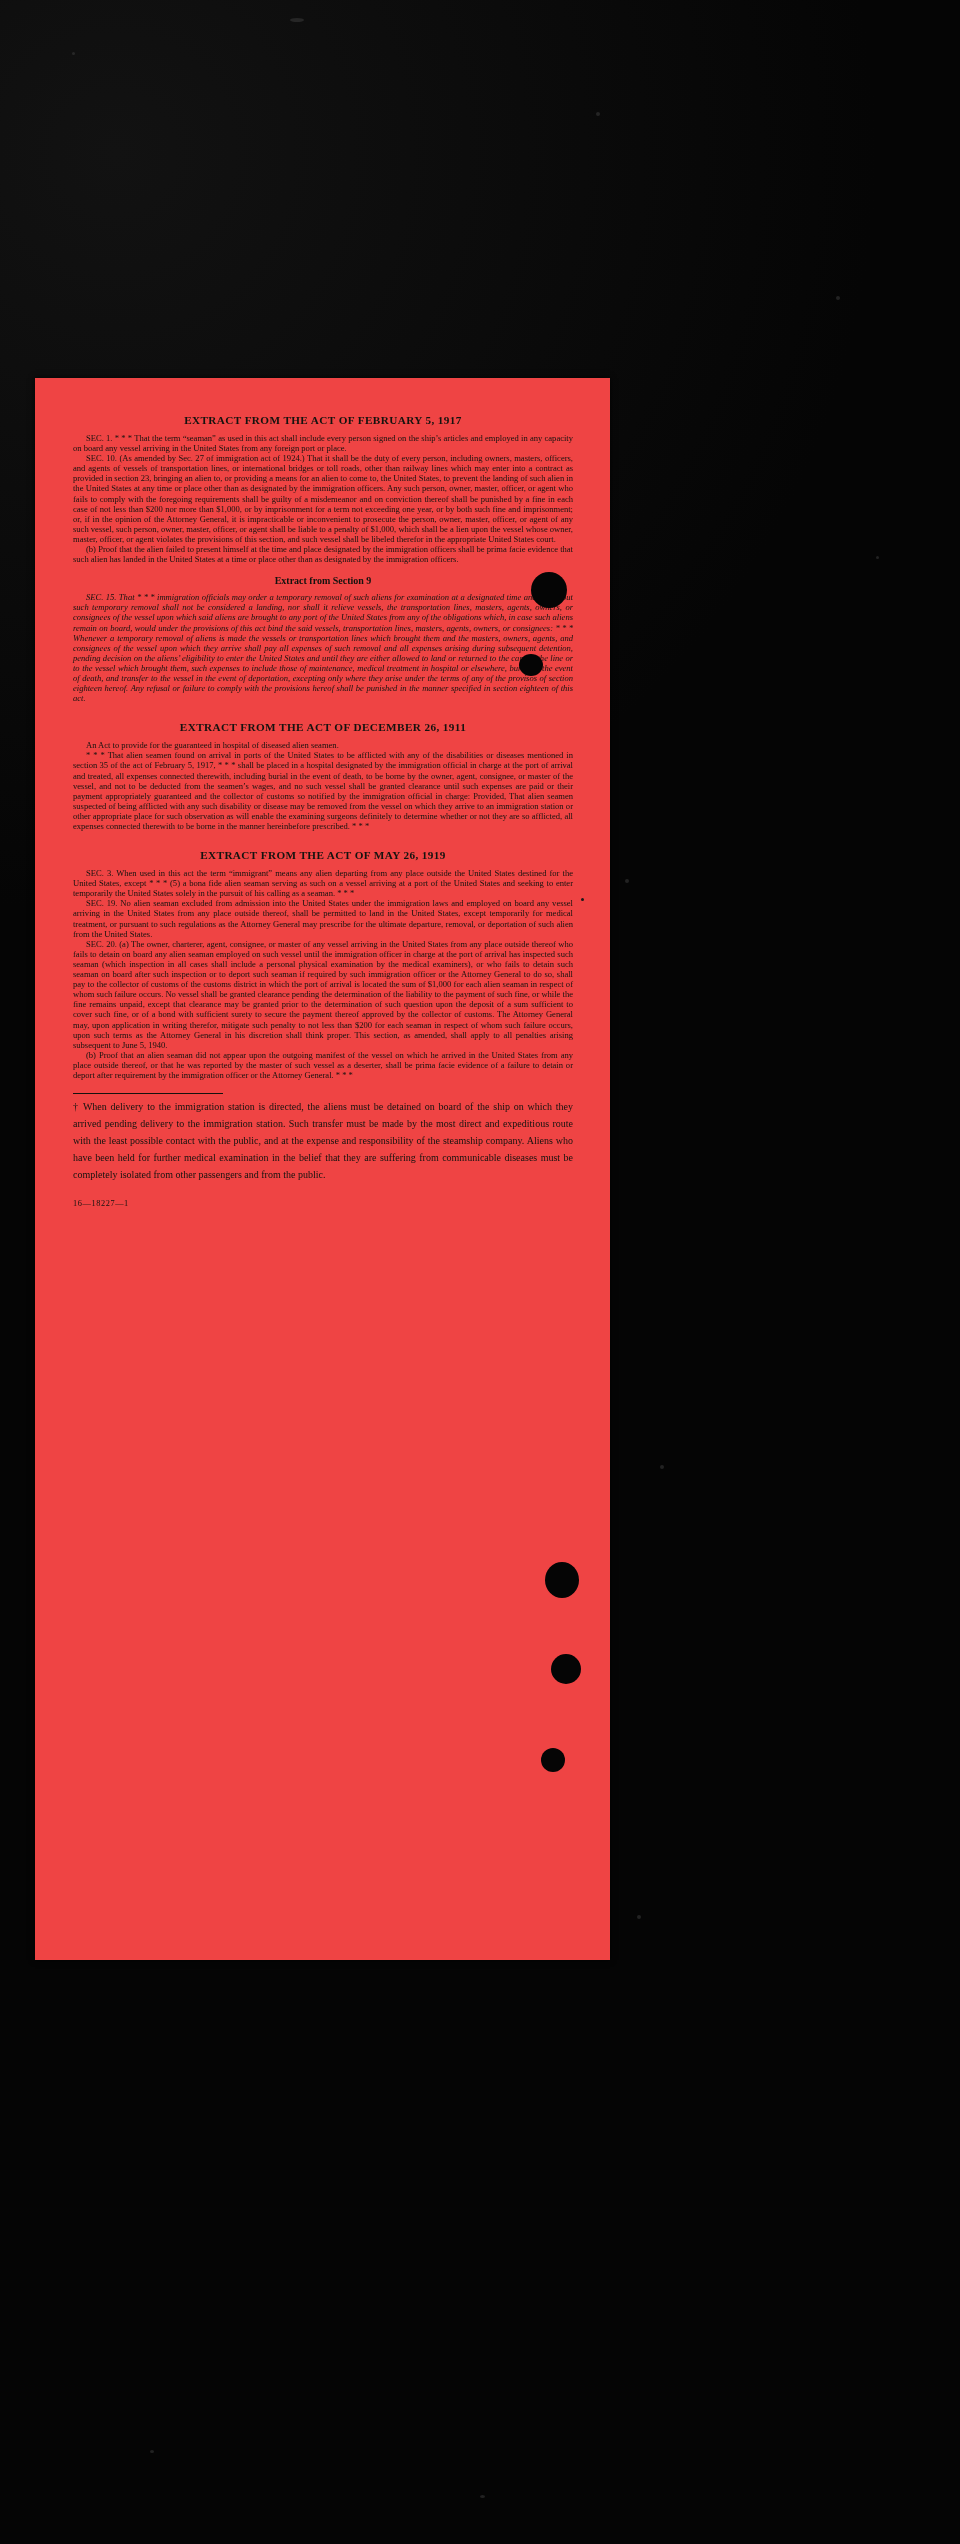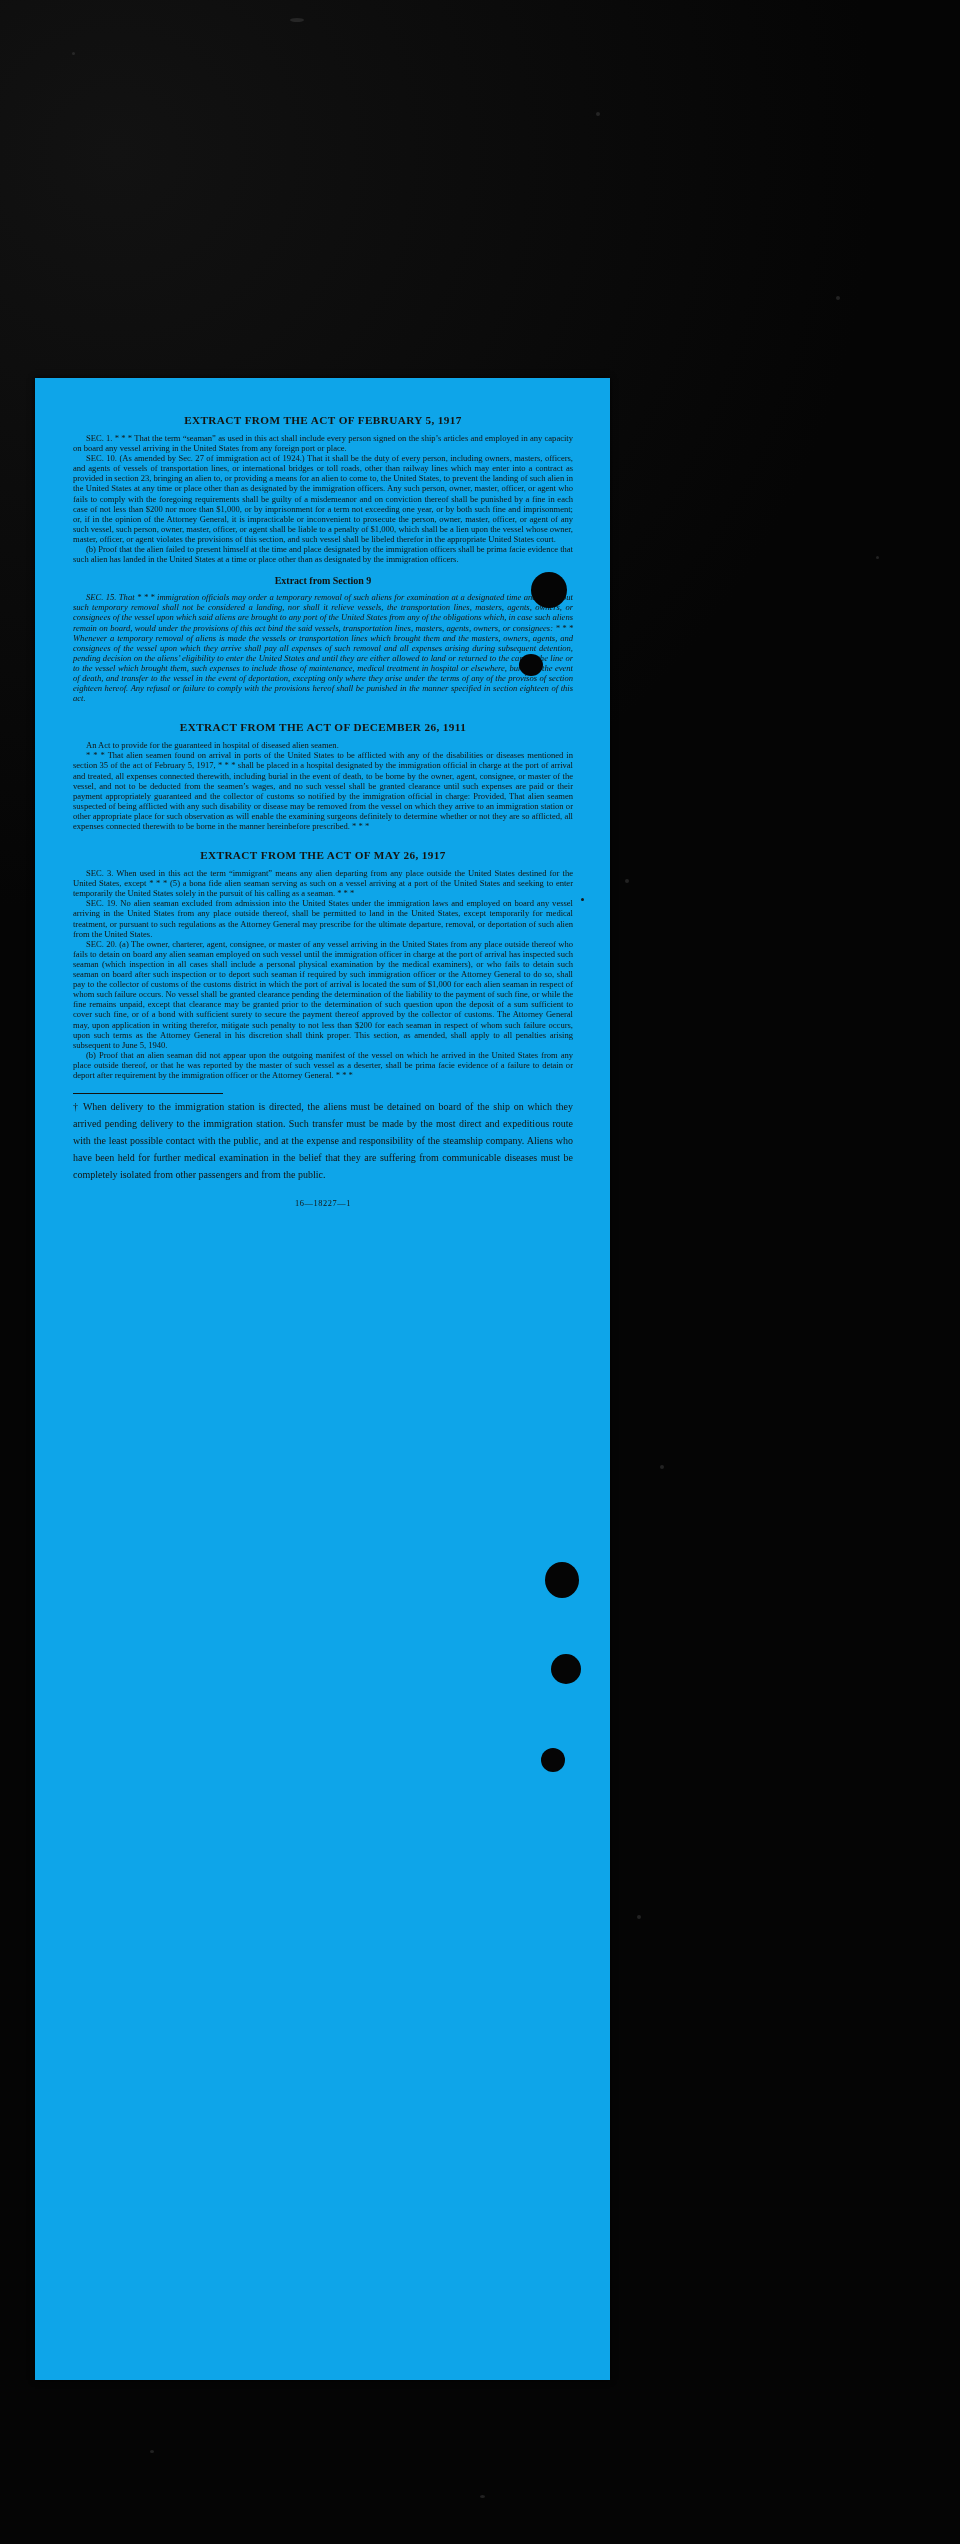--- a/index.html
+++ b/index.html
@@ -30,22 +30,22 @@
     border-radius: 50%;
     opacity: .55;
   }
 
   
   .page {
     position: absolute;
     left: 35px;
     top: 378px;
     width: 575px;
-    height: 2002px;
-    background: #0ea5e9;
+    height: 1582px;
+    background: #ef4444;
     color: #14130f;
     box-shadow: 0 0 6px rgba(0,0,0,.8);
   }
   .page-inner {
     position: absolute;
     left: 38px;
     top: 36px;
     width: 500px;
   }
 
@@ -81,21 +81,21 @@
     margin: 13px 0 4px 0;
   }
   p.footnote {
     font-size: 10px;
     line-height: 17px;
     text-align: justify;
     margin: 0;
   }
   .docnum {
     font-size: 8.3px;
-    text-align: center;
+    text-align: left;
     margin-top: 16px;
     letter-spacing: .6px;
   }
 
   
   .blob {
     position: absolute;
     background: #050505;
     border-radius: 50%;
     pointer-events: none;
@@ -133,21 +133,21 @@
     <p class="para indent">SEC. 10. (As amended by Sec. 27 of immigration act of 1924.) That it shall be the duty of every person, including owners, masters, officers, and agents of vessels of transportation lines, or international bridges or toll roads, other than railway lines which may enter into a contract as provided in section 23, bringing an alien to, or providing a means for an alien to come to, the United States, to prevent the landing of such alien in the United States at any time or place other than as designated by the immigration officers. Any such person, owner, master, officer, or agent who fails to comply with the foregoing requirements shall be guilty of a misdemeanor and on conviction thereof shall be punished by a fine in each case of not less than $200 nor more than $1,000, or by imprisonment for a term not exceeding one year, or by both such fine and imprisonment; or, if in the opinion of the Attorney General, it is impracticable or inconvenient to prosecute the person, owner, master, officer, or agent of any such vessel, such person, owner, master, officer, or agent shall be liable to a penalty of $1,000, which shall be a lien upon the vessel whose owner, master, officer, or agent violates the provisions of this section, and such vessel shall be libeled therefor in the appropriate United States court.</p>
     <p class="para indent">(b) Proof that the alien failed to present himself at the time and place designated by the immigration officers shall be prima facie evidence that such alien has landed in the United States at a time or place other than as designated by the immigration officers.</p>
 
     <h3 class="subhead">Extract from Section 9</h3>
     <p class="para indent italic">SEC. 15. That * * * immigration officials may order a temporary removal of such aliens for examination at a designated time and place, but such temporary removal shall not be considered a landing, nor shall it relieve vessels, the transportation lines, masters, agents, owners, or consignees of the vessel upon which said aliens are brought to any port of the United States from any of the obligations which, in case such aliens remain on board, would under the provisions of this act bind the said vessels, transportation lines, masters, agents, owners, or consignees: * * * Whenever a temporary removal of aliens is made the vessels or transportation lines which brought them and the masters, owners, agents, and consignees of the vessel upon which they arrive shall pay all expenses of such removal and all expenses arising during subsequent detention, pending decision on the aliens’ eligibility to enter the United States and until they are either allowed to land or returned to the care of the line or to the vessel which brought them, such expenses to include those of maintenance, medical treatment in hospital or elsewhere, burial in the event of death, and transfer to the vessel in the event of deportation, excepting only where they arise under the terms of any of the provisos of section eighteen hereof. Any refusal or failure to comply with the provisions hereof shall be punished in the manner specified in section eighteen of this act.</p>
 
     <h2 class="head" style="margin-top:18px;">EXTRACT FROM THE ACT OF DECEMBER 26, 1911</h2>
     <p class="para indent">An Act to provide for the guaranteed in hospital of diseased alien seamen.</p>
     <p class="para indent">* * * That alien seamen found on arrival in ports of the United States to be afflicted with any of the disabilities or diseases mentioned in section 35 of the act of February 5, 1917, * * * shall be placed in a hospital designated by the immigration official in charge at the port of arrival and treated, all expenses connected therewith, including burial in the event of death, to be borne by the owner, agent, consignee, or master of the vessel, and not to be deducted from the seamen’s wages, and no such vessel shall be granted clearance until such expenses are paid or their payment appropriately guaranteed and the collector of customs so notified by the immigration official in charge: Provided, That alien seamen suspected of being afflicted with any such disability or disease may be removed from the vessel on which they arrive to an immigration station or other appropriate place for such observation as will enable the examining surgeons definitely to determine whether or not they are so afflicted, all expenses connected therewith to be borne in the manner hereinbefore prescribed. * * *</p>
 
-    <h2 class="head" style="margin-top:18px;">EXTRACT FROM THE ACT OF MAY 26, 1917</h2>
+    <h2 class="head" style="margin-top:18px;">EXTRACT FROM THE ACT OF MAY 26, 1919</h2>
     <p class="para indent">SEC. 3. When used in this act the term “immigrant” means any alien departing from any place outside the United States destined for the United States, except * * * (5) a bona fide alien seaman serving as such on a vessel arriving at a port of the United States and seeking to enter temporarily the United States solely in the pursuit of his calling as a seaman. * * *</p>
     <p class="para indent">SEC. 19. No alien seaman excluded from admission into the United States under the immigration laws and employed on board any vessel arriving in the United States from any place outside thereof, shall be permitted to land in the United States, except temporarily for medical treatment, or pursuant to such regulations as the Attorney General may prescribe for the ultimate departure, removal, or deportation of such alien from the United States.</p>
     <p class="para indent">SEC. 20. (a) The owner, charterer, agent, consignee, or master of any vessel arriving in the United States from any place outside thereof who fails to detain on board any alien seaman employed on such vessel until the immigration officer in charge at the port of arrival has inspected such seaman (which inspection in all cases shall include a personal physical examination by the medical examiners), or who fails to detain such seaman on board after such inspection or to deport such seaman if required by such immigration officer or the Attorney General to do so, shall pay to the collector of customs of the customs district in which the port of arrival is located the sum of $1,000 for each alien seaman in respect of whom such failure occurs. No vessel shall be granted clearance pending the determination of the liability to the payment of such fine, or while the fine remains unpaid, except that clearance may be granted prior to the determination of such question upon the deposit of a sum sufficient to cover such fine, or of a bond with sufficient surety to secure the payment thereof approved by the collector of customs. The Attorney General may, upon application in writing therefor, mitigate such penalty to not less than $200 for each seaman in respect of whom such failure occurs, upon such terms as the Attorney General in his discretion shall think proper. This section, as amended, shall apply to all penalties arising subsequent to June 5, 1940.</p>
     <p class="para indent">(b) Proof that an alien seaman did not appear upon the outgoing manifest of the vessel on which he arrived in the United States from any place outside thereof, or that he was reported by the master of such vessel as a deserter, shall be prima facie evidence of a failure to detain or deport after requirement by the immigration officer or the Attorney General. * * *</p>
 
     <hr class="rule">
     <p class="footnote">† When delivery to the immigration station is directed, the aliens must be detained on board of the ship on which they arrived pending delivery to the immigration station. Such transfer must be made by the most direct and expeditious route with the least possible contact with the public, and at the expense and responsibility of the steamship company. Aliens who have been held for further medical examination in the belief that they are suffering from communicable diseases must be completely isolated from other passengers and from the public.</p>
 
     <div class="docnum">16—18227—1</div>
   </div>

